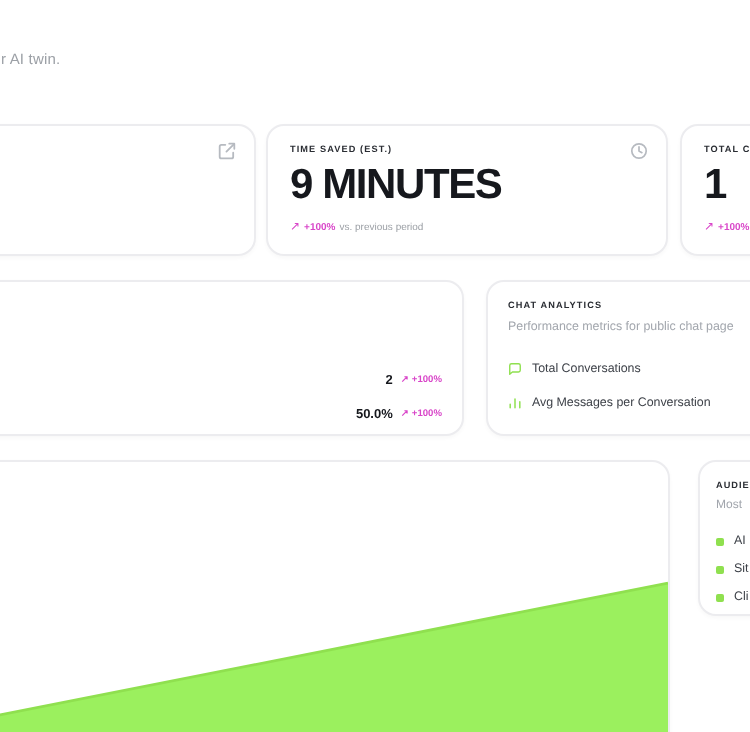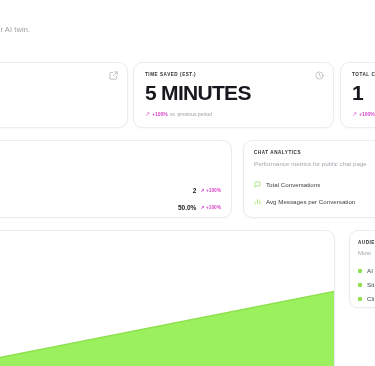--- a/index.html
+++ b/index.html
@@ -137,21 +137,21 @@
   </div>
 
   <div class="card kpi-2">
     <div class="card-corner-icon">
       <svg viewBox="0 0 16 16" fill="none" stroke="currentColor" stroke-width="1.5" stroke-linecap="round" stroke-linejoin="round">
         <circle cx="8" cy="8" r="6.4"></circle>
         <path d="M8 4.4V8l2.6 1.5"></path>
       </svg>
     </div>
     <div class="kpi-label">TIME SAVED (EST.)</div>
-    <div class="kpi-value">5 MINUTES</div>
+    <div class="kpi-value">9 MINUTES</div>
     <div class="kpi-trend">
       <span class="arrow">↗</span>
       <span class="pct">+100%</span>
       <span>vs. previous period</span>
     </div>
   </div>
 
   <div class="card kpi-3">
     <div class="kpi-label">TOTAL CONV</div>
     <div class="kpi-value">1</div>

